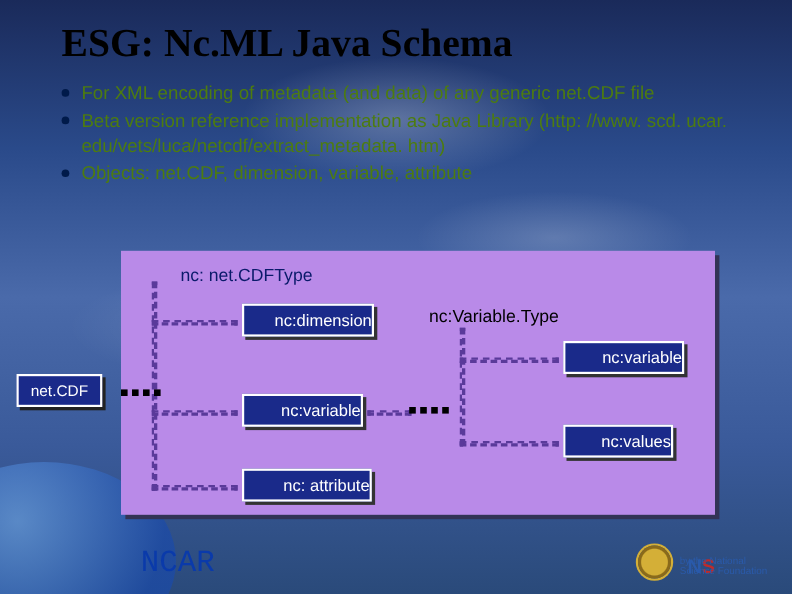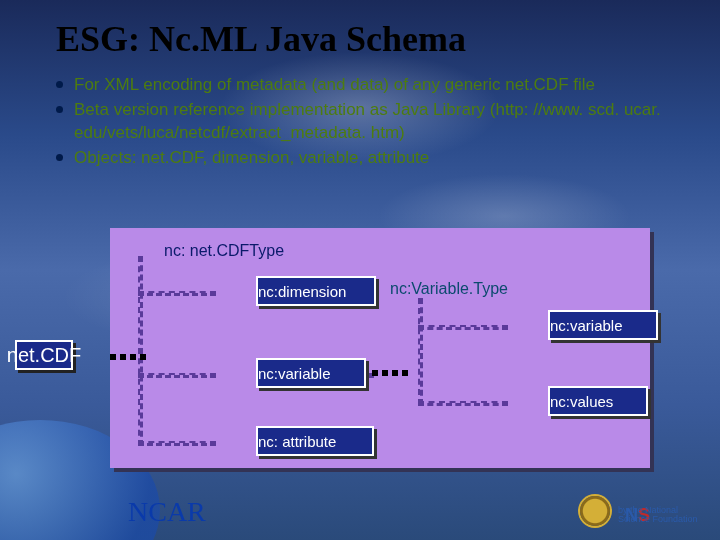--- a/index.html
+++ b/index.html
@@ -69,52 +69,51 @@
     top: 14px;
     left: 18px;
     color: #0a1a6a;
     font-size: 16px;
     margin-left: 36px;
   }
   .netcdf-box {
     position: absolute;
     left: 15px;
     top: 340px;
-    width: 58px;
+    width: 78px;
     height: 30px;
     background: #1a2a8a;
     color: #fff;
     border: 2px solid #fff;
     display: flex;
     align-items: center;
     justify-content: center;
-    font-size: 20px;
+    font-size: 14px;
     box-shadow: 3px 3px 0 #222;
     z-index: 3;
   }
   .box {
     position: absolute;
     background: #1a2a8a;
     color: #fff;
     border: 2px solid #fff;
     display: flex;
     align-items: center;
-    justify-content: flex-start;
+    justify-content: flex-end;
     font-size: 15px;
     box-shadow: 3px 3px 0 #333;
-    margin-left: 36px;
   }
   .box-dimension { left: 110px; top: 48px; width: 120px; height: 30px; }
   .box-variable  { left: 110px; top: 130px; width: 110px; height: 30px; }
   .box-attribute { left: 110px; top: 198px; width: 118px; height: 30px; }
   .vartype-label {
     position: absolute;
     left: 280px;
     top: 52px;
-    color: #0c4a6e;
+    color: #000000;
     font-size: 16px;
   }
   .box-ncattr  { left: 402px; top: 82px;  width: 110px; height: 30px; }
   .box-ncvalues{ left: 402px; top: 158px; width: 100px; height: 30px; }
   
   .dash-h, .dash-v {
     position: absolute;
     border-color: #5a3a9a;
     border-style: dashed;
   }
@@ -146,21 +145,21 @@
     bottom: 8px;
     left: 0;
     width: 100%;
     height: 40px;
     z-index: 4;
   }
   .ncar {
     position: absolute;
     left: 128px;
     bottom: 4px;
-    font-family: Liberation Serif, serif;
+    font-family: Liberation Mono, monospace;
     font-size: 28px;
     color: #0a3aaa;
   }
   .nsf {
     position: absolute;
     right: 110px;
     bottom: 6px;
     width: 30px;
     height: 30px;
     border-radius: 50%;

